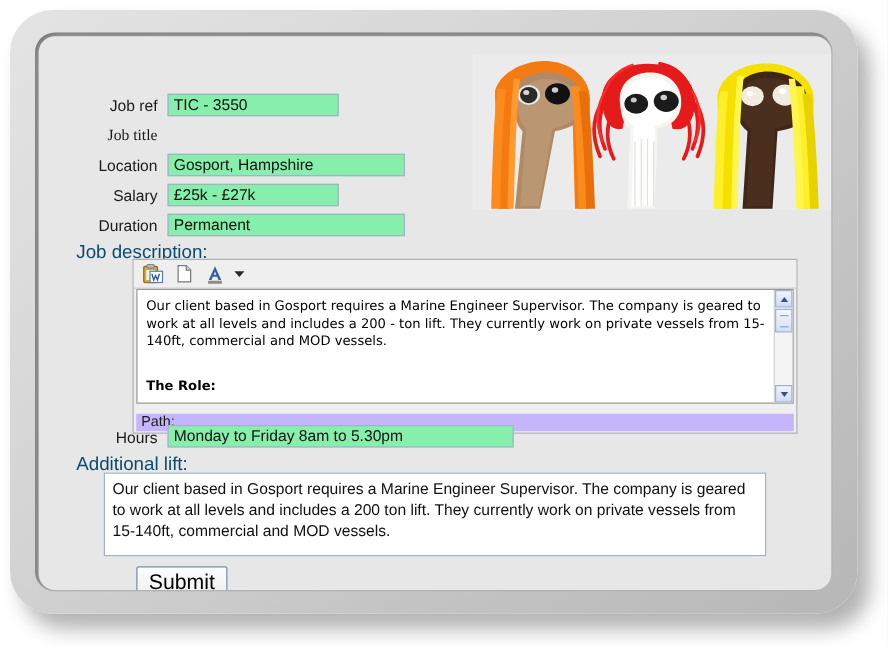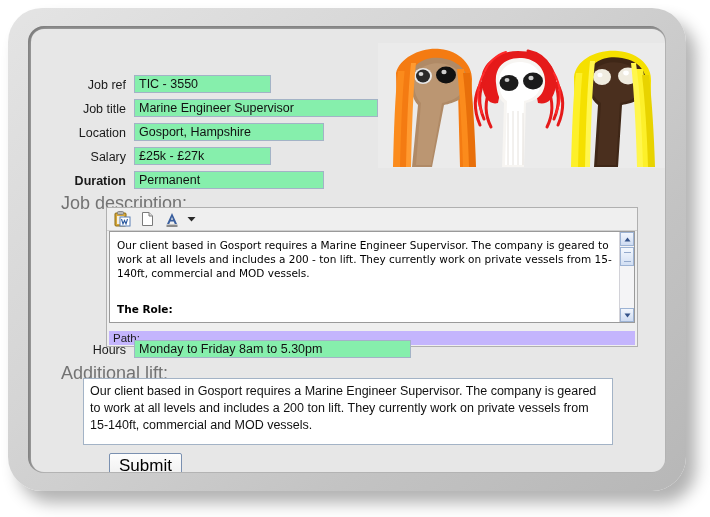--- a/index.html
+++ b/index.html
@@ -74,22 +74,22 @@
     font-size: 12.5px;
     color: #111111;
     padding: 0 2px 0 4px;
     box-sizing: border-box;
     outline: none;
     line-height: 16px;
   }
 
   .block-label {
     position: absolute;
-    font-size: 18px;
-    color: #737373;
+    font-size: 15px;
+    color: #0c4a6e;
     white-space: nowrap;
   }
 
   
   #editor-container {
     position: absolute;
     border: 1px solid #b0b0b0;
     background: #efefef;
     box-sizing: border-box;
   }
@@ -329,36 +329,35 @@
         </g>
       </svg>
     </div>
 
     <div class="form-row" style="left:0px; top:46px; width:240px;">
       <span class="field-label" style="right:auto; left:-20px; width:120px;">Job ref</span>
       <input class="text-input" type="text" style="left: 103px; top: 0px; width: 137px;" value="TIC - 3550">
     </div>
 
     <div class="form-row" style="left:0px; top:70px; width:347px;">
-      <span class="field-label" style="right:auto; left:-20px; width:120px;">Job title</span>
-      <input class="text-input" type="text" style="left: 103px; top: 0px; width: 244px;" value="Marine Engineer Supervisor">
+      <span class="field-label" style="right:auto; left:-20px; width:120px;font-family:Liberation Serif, serif;">Job title</span>
     </div>
 
     <div class="form-row" style="left:0px; top:94px; width:293px;">
       <span class="field-label" style="right:auto; left:-20px; width:120px;">Location</span>
       <input class="text-input" type="text" style="left: 103px; top: 0px; width: 190px;" value="Gosport, Hampshire">
     </div>
 
     <div class="form-row" style="left:0px; top:118px; width:240px;">
       <span class="field-label" style="right:auto; left:-20px; width:120px;">Salary</span>
       <input class="text-input" type="text" style="left: 103px; top: 0px; width: 137px;" value="£25k - £27k">
     </div>
 
     <div class="form-row" style="left:0px; top:142px; width:293px;">
-      <span class="field-label" style="right:auto; left:-20px; width:120px;font-weight:bold;">Duration</span>
+      <span class="field-label" style="right:auto; left:-20px; width:120px;">Duration</span>
       <input class="text-input" type="text" style="left: 103px; top: 0px; width: 190px;" value="Permanent">
     </div>
 
     <div class="block-label" style="left:30px; top:164px;">Job description:</div>
 
     <div id="editor-container" style="left:75px; top:178px; width:532px; height:140px;">
 
       <div id="editor-toolbar">
 
         <div class="tb-btn">

